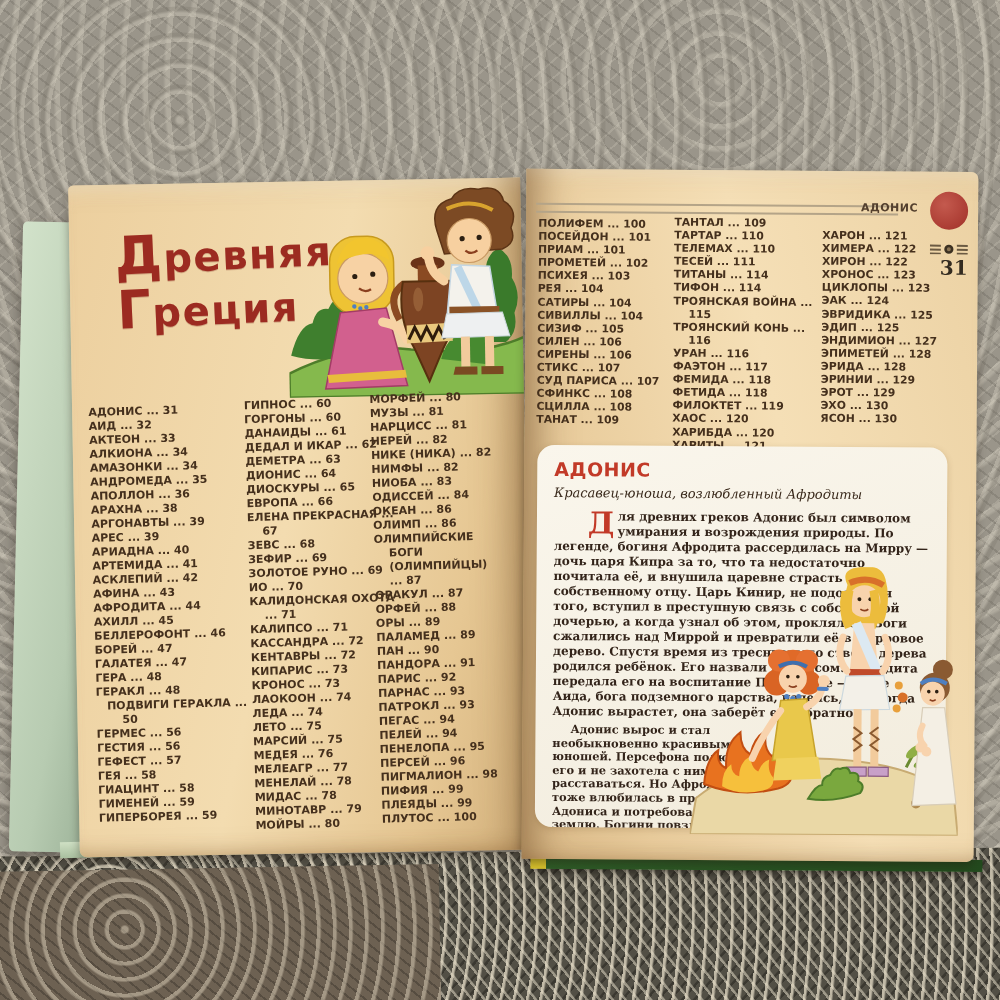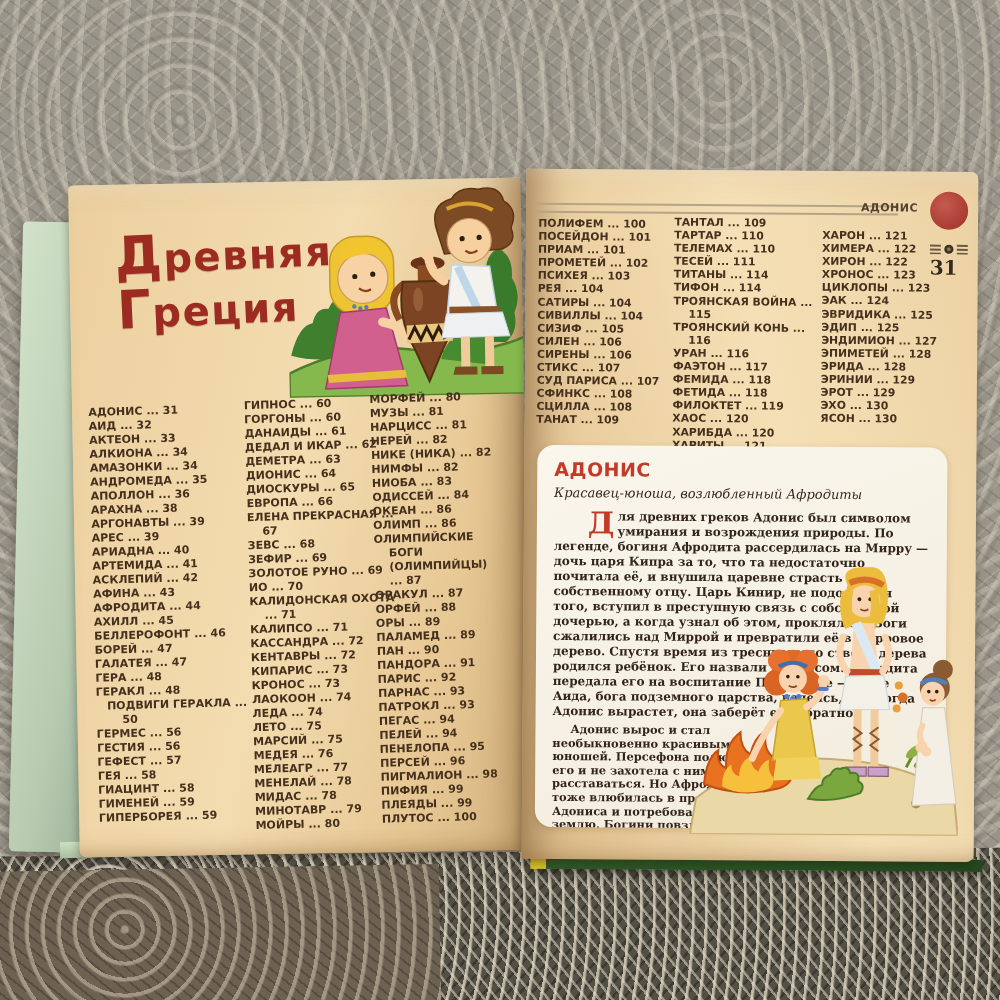--- a/index.html
+++ b/index.html
@@ -62,21 +62,21 @@
   .lp-col2{left:174px;top:216px;width:152px;transform:rotate(-.6deg);}
   .lp-col3{left:300px;top:212px;width:122px;transform:rotate(-.7deg);}
   
   .rp-rule{position:absolute;left:10px;top:34px;width:362px;height:6px;
     border-top:2px solid #b4a488;border-bottom:2px solid #b4a488;}
   .rp-header{position:absolute;left:300px;top:30px;width:92px;text-align:right;
     font-size:11px;font-weight:bold;color:#54402e;letter-spacing:.5px;}
   .rp-circle{position:absolute;left:404px;top:20px;width:38px;height:38px;border-radius:50%;
     background:radial-gradient(circle at 38% 34%,#c45a4e,#ab3c33 70%,#963228);}
   .rp-ornament{position:absolute;left:404px;top:72px;width:38px;height:11px;}
-  .rp-pagenum{position:absolute;left:404px;top:84px;width:38px;text-align:left;
+  .rp-pagenum{position:absolute;left:404px;top:84px;width:38px;text-align:right;
     font-size:20px;font-weight:bold;color:#332b20;font-family:"DejaVu Serif","Liberation Serif",serif;}
   .rp-col{font-size:10.8px;line-height:13.1px;}
   .rp-col1{left:12px;top:48px;width:132px;transform:rotate(.2deg);}
   .rp-col2{left:148px;top:46px;width:142px;transform:rotate(.2deg);}
   .rp-col3{left:296px;top:58px;width:128px;transform:rotate(.2deg);}
   .article{position:absolute;left:13px;top:276px;width:410px;height:382px;border-radius:17px;
     background:linear-gradient(160deg,#faf6ec,#f2ecdd);box-shadow:0 2px 6px rgba(110,80,40,.25);
     padding:13px 17px;box-sizing:border-box;overflow:hidden;}
   .article h2{margin:0;font-size:19px;color:#c23a28;letter-spacing:.5px;}
   .article .subtitle{margin:5px 0 9px;font-style:italic;font-size:13px;color:#3a2a1c;

